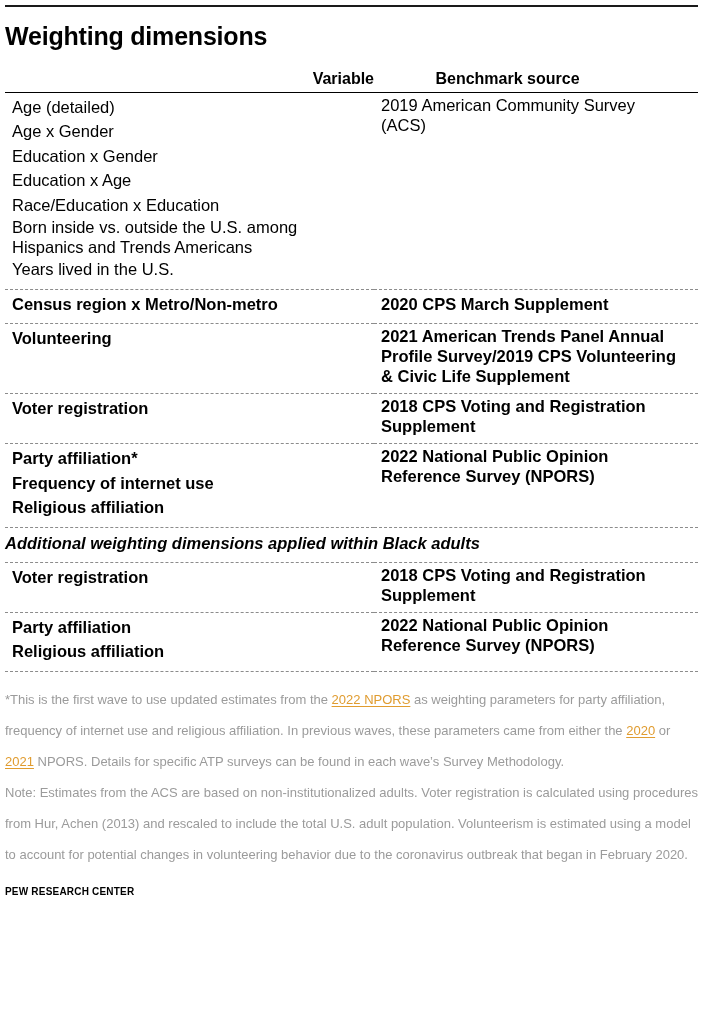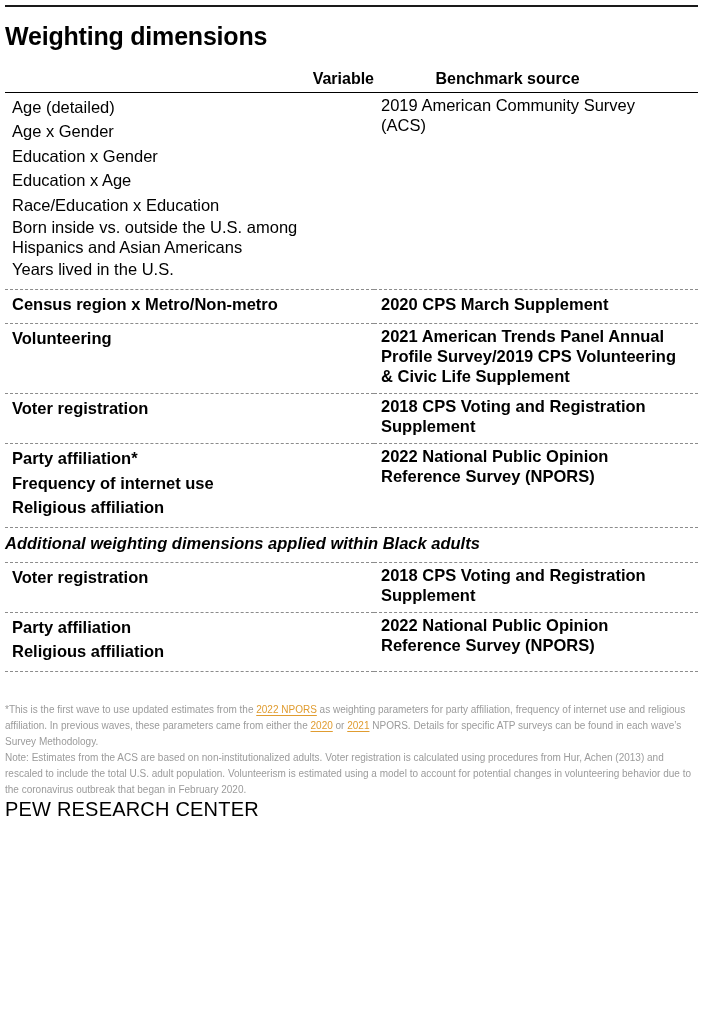--- a/index.html
+++ b/index.html
@@ -82,34 +82,35 @@
     line-height: 20px;
   }
   td.sub {
     font-size: 16.5px;
     font-style: italic;
     line-height: 24px;
     padding: 3px 0 7px 0;
   }
 
   .notes {
-    margin-top: 30px;
-    font-size: 10px;
-    line-height: 16px;
+    margin-top: 12px;
+    font-size: 13px;
+    line-height: 31px;
     color: #9b9b9b;
   }
   .notes p { margin: 0; }
   .notes a, .notes .lnk {
     color: #e09c30;
     text-decoration: underline;
     text-underline-offset: 2px;
   }
   .org {
-    font-size: 20px;
-    font-weight: normal;
+    margin-top: 16px;
+    font-size: 10px;
+    font-weight: bold;
     letter-spacing: 0.2px;
     color: #000;
   }
 </style>
 </head>
 <body>
 
 <div class="page">
 
   <div class="top-rule"></div>
@@ -135,21 +136,21 @@
     <tbody>
 
       <tr>
         <td class="cell left lines">
           <span>Age (detailed)</span>
           <span>Age x Gender</span>
           <span>Education x Gender</span>
           <span>Education x Age</span>
           <span>Race/Education x Education</span>
           <span class="tight">Born inside vs. outside the U.S. among</span>
-          <span class="tight">Hispanics and Asian Americans</span>
+          <span class="tight">Hispanics and Trends Americans</span>
           <span>Years lived in the U.S.</span>
         </td>
         <td class="cell right lines">
           <span class="tight">2019 American Community Survey</span>
           <span class="tight">(ACS)</span>
         </td>
       </tr>
 
       <tr class="dashed-top">
         <td class="cell left lines">

